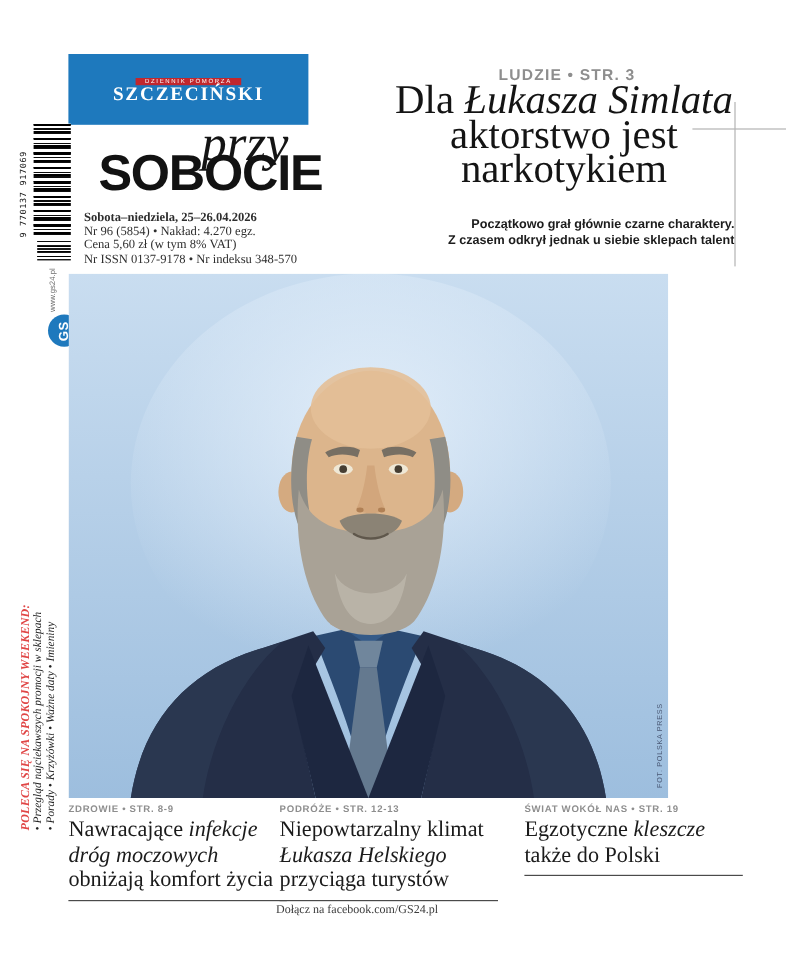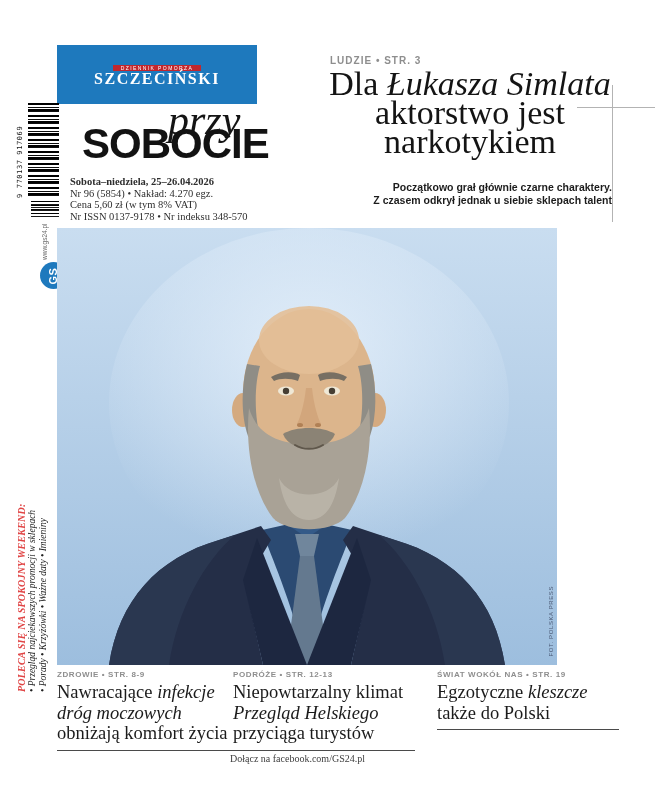--- a/index.html
+++ b/index.html
@@ -36,22 +36,22 @@
     background-image:repeating-linear-gradient(to bottom,rgba(0,0,0,.9) 0 1px,transparent 1px 3px),
                      repeating-linear-gradient(to bottom,#000 0 1px,#fff 1px 4px);}
   .site-vert{left:41px;top:260px;transform:rotate(-90deg);transform-origin:0 0;
     font-family:"Liberation Sans",sans-serif;font-size:6.5px;color:#6b6b6b;white-space:nowrap;}
   .gs-badge{left:40px;top:262px;width:27px;height:27px;border-radius:50%;background:#1e79bd;
     display:flex;align-items:center;justify-content:center;}
   .gs-badge span{transform:rotate(-90deg);color:#fff;font-family:"Liberation Sans",sans-serif;
     font-weight:700;font-size:11px;letter-spacing:0.5px;}
 
   
-  .lead-kicker{left:330px;top:55px;width:285px;
-    font-family:"Liberation Sans",sans-serif;font-weight:700;font-size:10px;letter-spacing:1px;color:#8e8e8e;}
+  .lead-kicker{left:330px;top:55px;width:285px;text-align:center;
+    font-family:"Liberation Sans",sans-serif;font-weight:700;font-size:13px;letter-spacing:1px;color:#8e8e8e;}
   .lead-headline{left:315px;top:69px;width:310px;text-align:center;
     font-size:34px;line-height:29px;color:#141414;}
   .lead-headline .em{font-style:italic;}
   .lead-subtitle{left:372px;top:181px;width:240px;text-align:right;
     font-family:"Liberation Sans",sans-serif;font-weight:700;font-size:10.5px;line-height:12.5px;color:#1c1c1c;}
   .cross-v{left:612px;top:85px;width:1px;height:137px;background:#b3b3b3;}
   .cross-h{left:577px;top:107px;width:78px;height:1px;background:#b3b3b3;}
 
   
   .photo{left:57px;top:228px;width:500px;height:437px;overflow:hidden;}
@@ -189,21 +189,21 @@
     <div><span></span><span class="em">dróg moczowych</span><span></span></div>
     <div><span>obniżają komfort życia</span><span class="em"></span><span></span></div>
   </div>
   <div class="t-rule"></div>
 </div>
 
 <div class="abs teaser teaser-2">
   <div class="t-kicker">PODRÓŻE • STR. 12-13</div>
   <div class="t-headline">
     <div><span>Niepowtarzalny klimat</span><span class="em"></span><span></span></div>
-    <div><span></span><span class="em">Przegląd Helskiego</span><span></span></div>
+    <div><span></span><span class="em">Łukasza Helskiego</span><span></span></div>
     <div><span>przyciąga turystów</span><span class="em"></span><span></span></div>
   </div>
   <div class="t-rule"></div>
 </div>
 
 <div class="abs teaser teaser-3">
   <div class="t-kicker">ŚWIAT WOKÓŁ NAS • STR. 19</div>
   <div class="t-headline">
     <div><span>Egzotyczne </span><span class="em">kleszcze</span><span></span></div>
     <div><span>także do Polski</span><span class="em"></span><span></span></div>

